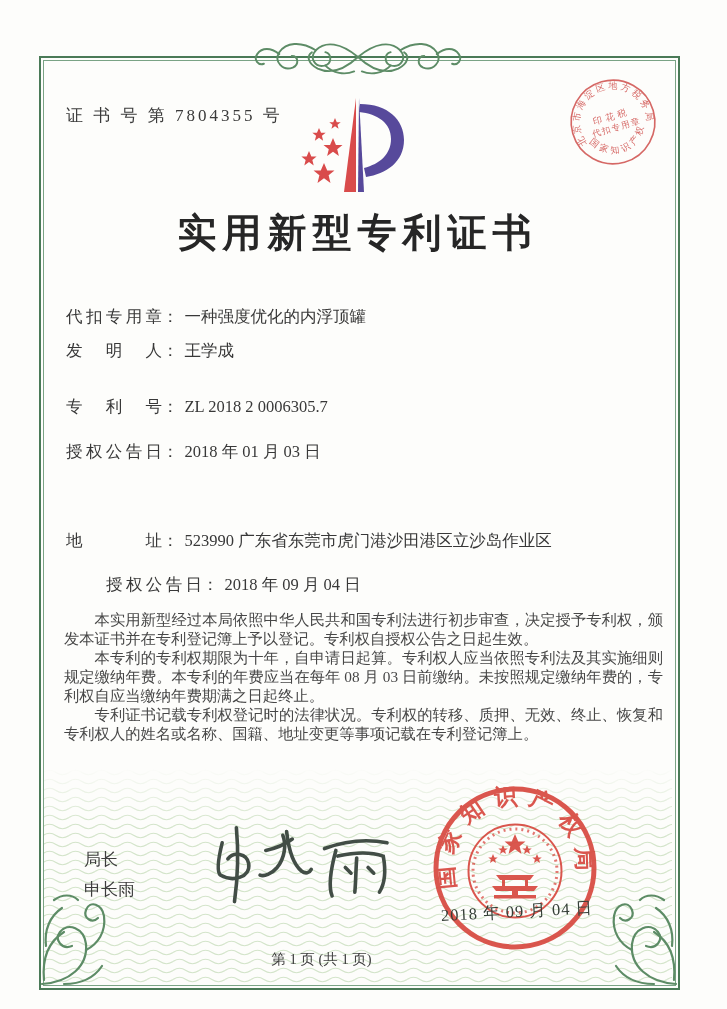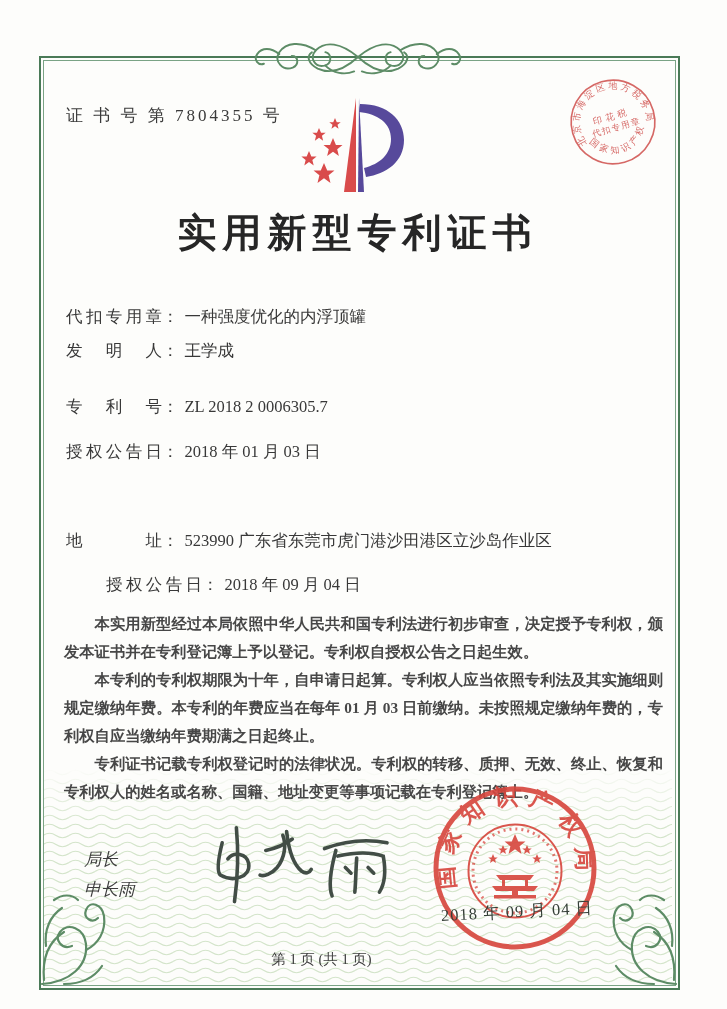--- a/index.html
+++ b/index.html
@@ -24,24 +24,24 @@
   .logo{position:absolute; left:288px; top:92px;}
   .tax-stamp{position:absolute; left:563px; top:72px; opacity:.85;}
   .title{position:absolute; left:39px; top:206px; width:637px; text-align:center;
          font-size:39px; font-weight:600; letter-spacing:6px; color:#262626;}
   .field{position:absolute; left:66px; font-size:16.5px; white-space:nowrap;}
   .flabel{display:inline-block; width:96px; text-align:justify;
           text-align-last:justify; vertical-align:bottom;}
   .fcolon{margin-right:6px;}
   .grant-right{position:absolute; left:408px; top:0;}
   .paragraphs{position:absolute; left:64px; top:610px; width:599px;
-              font-size:15.3px; line-height:28px; color:#474747;
-              text-align:justify;font-weight:bold;}
+              font-size:15.3px; line-height:19px; color:#474747;
+              text-align:justify;}
   .paragraphs p{margin:0; text-indent:2em;}
-  .signer{position:absolute; left:84px; font-size:17px; color:#3d3d3d;font-style:italic;}
+  .signer{position:absolute; left:84px; font-size:17px; color:#3d3d3d;}
   .signature{position:absolute; left:190px; top:822px;}
   .seal{position:absolute; left:430px; top:783px; opacity:.9;}
   .seal-date{position:absolute; left:441px; top:901px; font-size:16.5px;
              letter-spacing:1px; color:#343e37; transform:rotate(-3deg);
              white-space:nowrap;}
   .footer{position:absolute; left:39px; top:950px; width:637px;
           text-align:center; padding-right:72px; box-sizing:border-box;
           font-size:14.5px; color:#3e3e3e;}
 </style>
 </head>
@@ -148,21 +148,21 @@
     <span class="flabel">地址</span><span class="fcolon">：</span><span class="fvalue">523990 广东省东莞市虎门港沙田港区立沙岛作业区</span>
   </div>
   <div class="field" style="top:574px; left:66px; right:64px;margin-left:40px;">
     <span>
       <span class="flabel">授权公告日</span><span class="fcolon">：</span><span>2018 年 09 月 04 日</span>
     </span>
   </div>
 
   <div class="paragraphs">
     <p>本实用新型经过本局依照中华人民共和国专利法进行初步审查，决定授予专利权，颁发本证书并在专利登记簿上予以登记。专利权自授权公告之日起生效。</p>
-    <p>本专利的专利权期限为十年，自申请日起算。专利权人应当依照专利法及其实施细则规定缴纳年费。本专利的年费应当在每年 01 月 03 日前缴纳。未按照规定缴纳年费的，专利权自应当缴纳年费期满之日起终止。</p>
+    <p>本专利的专利权期限为十年，自申请日起算。专利权人应当依照专利法及其实施细则规定缴纳年费。本专利的年费应当在每年 08 月 03 日前缴纳。未按照规定缴纳年费的，专利权自应当缴纳年费期满之日起终止。</p>
     <p>专利证书记载专利权登记时的法律状况。专利权的转移、质押、无效、终止、恢复和专利权人的姓名或名称、国籍、地址变更等事项记载在专利登记簿上。</p>
   </div>
 
   <div class="signer" style="top:848px">局长</div>
   <div class="signer" style="top:878px">申长雨</div>
 
   <svg class="signature" width="215" height="90" viewBox="0 0 215 95" xmlns="http://www.w3.org/2000/svg">
     <g fill="none" stroke="#424d46" stroke-width="3.8" stroke-linecap="round">
       <path d="M28,22 C24,38 22,52 26,56 C40,64 58,58 56,44 C54,33 40,31 34,39"></path>
       <path d="M43,6 C45,28 45,55 41,84"></path>

